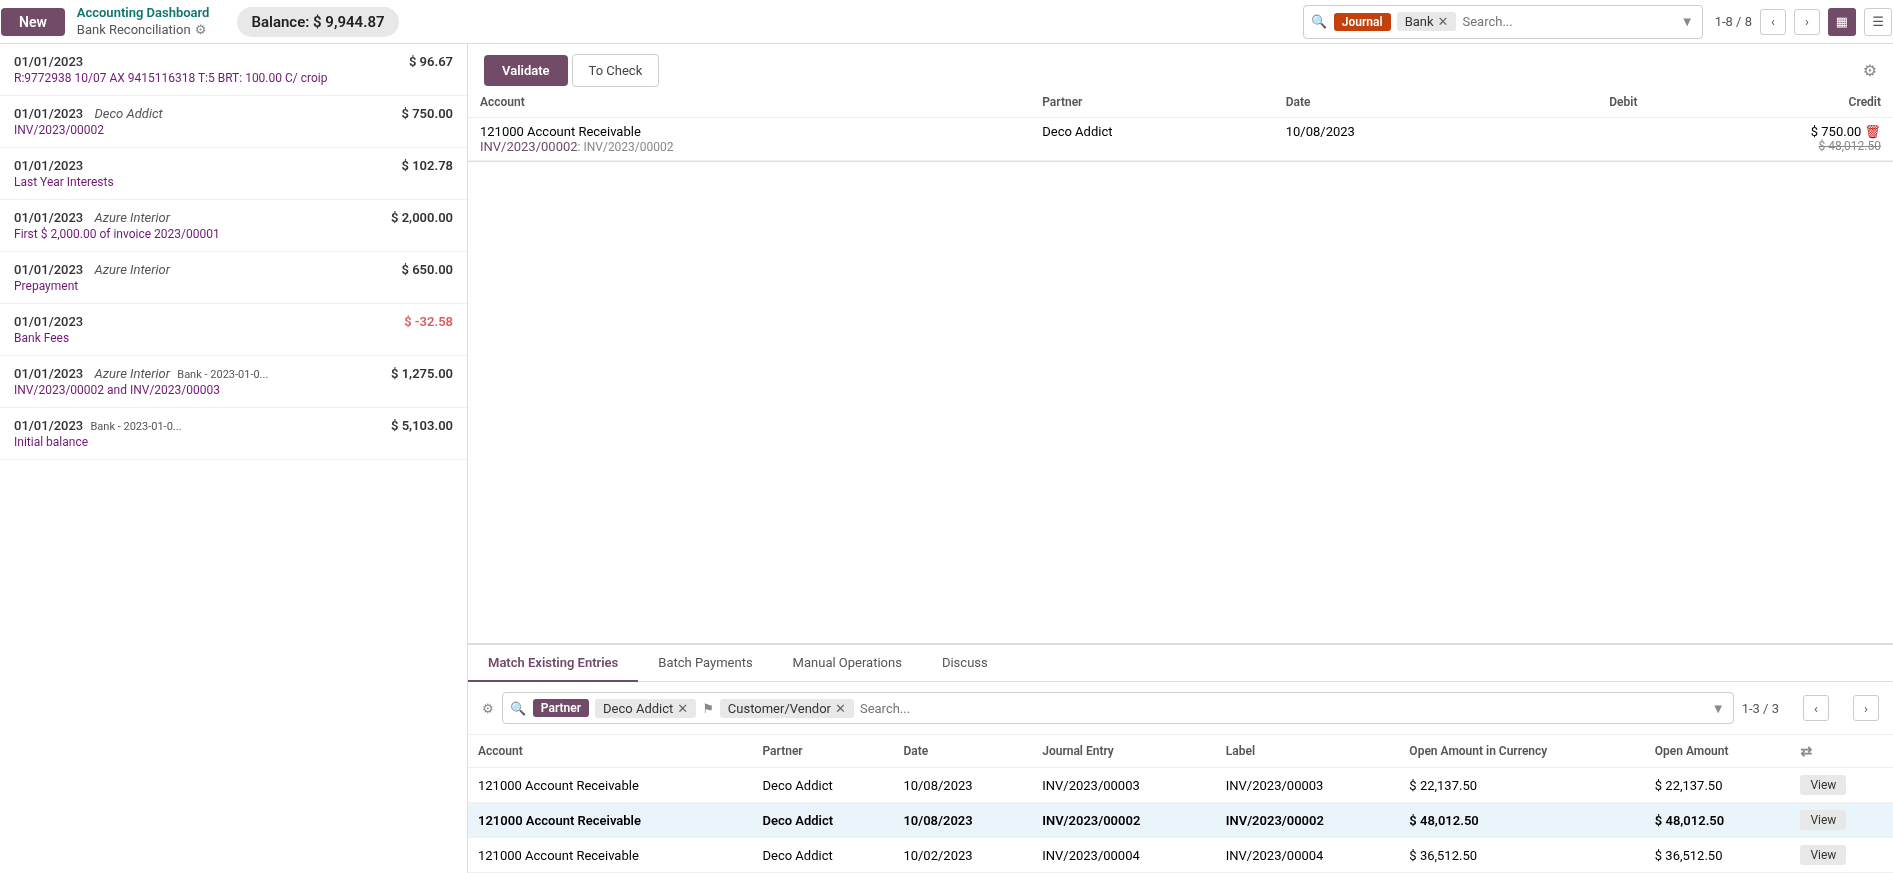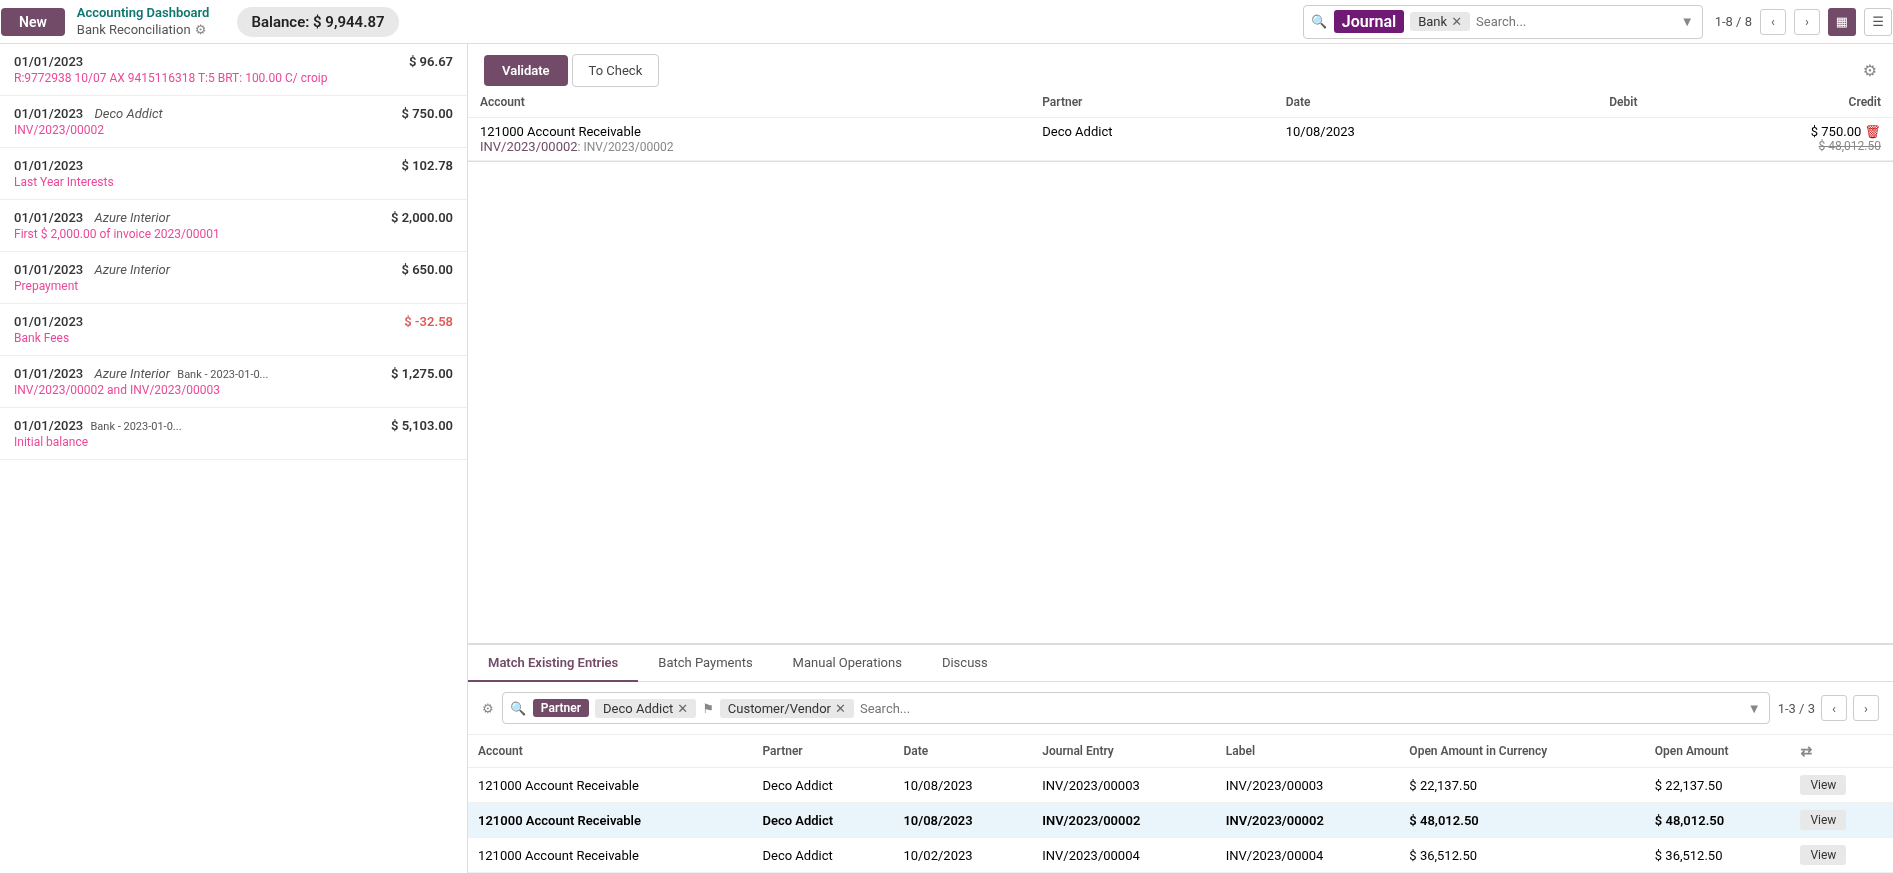--- a/index.html
+++ b/index.html
@@ -9,21 +9,21 @@
     .topbar { display: flex; align-items: center; background: #fff; border-bottom: 1px solid #ddd; padding: 0 1px; height: 44px; gap: 12px; }
     .new-btn { background: #714b67; color: #fff; border: none; padding: 6px 18px; border-radius: 4px; font-size: 14px; font-weight: 600; cursor: pointer; }
     .breadcrumb-area { display: flex; flex-direction: column; line-height: 1.3; }
     .breadcrumb-top { color: #0f766e; font-size: 13px; font-weight: 600; cursor: pointer; }
     .breadcrumb-sub { color: #555; font-size: 12px; display: flex; align-items: center; gap: 4px; }
     .gear-icon { color: #888; font-size: 13px; cursor: pointer; }
     .balance-label { font-size: 15px; font-weight: 600; color: #222; margin-left: 16px; background: #e8e8e8; padding: 6px 14px; border-radius: 20px; }
     .spacer { flex: 1; }
     .search-bar { display: flex; align-items: center; background: #fff; border: 1px solid #ccc; border-radius: 4px; padding: 0 8px; gap: 6px; height: 34px; min-width: 400px; }
     .search-icon { color: #888; }
-    .tag-journal { background: #701a75; color: #fff; padding: 2px 8px; border-radius: 3px; font-size: 16px; font-weight: 600; }
+    .tag-journal { background: #c2410c; color: #fff; padding: 2px 8px; border-radius: 3px; font-size: 12px; font-weight: 600; }
     .tag-bank { background: #e8e8e8; color: #333; padding: 2px 8px; border-radius: 3px; font-size: 12px; display: flex; align-items: center; gap: 4px; }
     .tag-x { cursor: pointer; color: #666; }
     .search-input { border: none; outline: none; flex: 1; font-size: 13px; color: #333; }
     .dropdown-arrow { color: #888; cursor: pointer; }
     .pagination-area { display: flex; align-items: center; gap: 8px; color: #555; font-size: 13px; }
     .nav-btn { background: #fff; border: 1px solid #ccc; border-radius: 3px; width: 26px; height: 26px; display: flex; align-items: center; justify-content: center; cursor: pointer; color: #555; }
     .view-btn { background: #714b67; border: none; border-radius: 3px; width: 28px; height: 28px; display: flex; align-items: center; justify-content: center; cursor: pointer; color: #fff; }
     .view-btn-outline { background: #fff; border: 1px solid #ccc; border-radius: 3px; width: 28px; height: 28px; display: flex; align-items: center; justify-content: center; cursor: pointer; color: #555; }
 
     
@@ -31,21 +31,21 @@
 
     
     .left-panel { width: 468px; min-width: 468px; background: #fff; border-right: 1px solid #ddd; overflow-y: auto; }
     .left-item { padding: 10px 14px; border-bottom: 1px solid #eee; cursor: pointer; }
     .left-item-row1 { display: flex; justify-content: space-between; align-items: center; }
     .left-date { font-size: 13px; color: #333; font-weight: 500; }
     .left-partner { color: #555; font-size: 13px; margin-left: 8px; font-style: italic; }
     .left-bank-tag { color: #555; font-size: 11px; margin-left: 4px; }
     .left-amount { font-weight: 600; color: #333; }
     .left-amount.negative { color: #e05c5c; }
-    .left-desc { color: #ec4899; font-size: 12px; margin-top: 2px; white-space: nowrap; overflow: hidden; text-overflow: ellipsis; }
+    .left-desc { color: #701a75; font-size: 12px; margin-top: 2px; white-space: nowrap; overflow: hidden; text-overflow: ellipsis; }
 
     
     .right-panel { flex: 1; display: flex; flex-direction: column; background: #fdba74; overflow: hidden; }
 
     
     .right-top { background: #fff; border-bottom: 1px solid #ddd; padding: 0; }
     .right-tabs-row { display: flex; align-items: center; padding: 10px 16px 0 16px; gap: 4px; }
     .validate-btn { background: #714b67; color: #fff; border: none; padding: 8px 18px; border-radius: 4px; font-size: 13px; font-weight: 600; cursor: pointer; }
     .to-check-btn { background: #fff; color: #444; border: 1px solid #ccc; padding: 8px 16px; border-radius: 4px; font-size: 13px; cursor: pointer; }
     .right-settings-icon { margin-left: auto; color: #888; cursor: pointer; font-size: 16px; }
@@ -76,21 +76,21 @@
     
     .entries-filter { display: flex; align-items: center; padding: 10px 14px; gap: 8px; border-bottom: 1px solid #eee; background: #fff; }
     .filter-gear { color: #888; cursor: pointer; }
     .filter-search-bar { display: flex; align-items: center; background: #fff; border: 1px solid #ccc; border-radius: 4px; padding: 0 8px; gap: 6px; height: 32px; min-width: 500px; flex: 1; }
     .tag-partner { background: #714b67; color: #fff; padding: 2px 8px; border-radius: 3px; font-size: 12px; font-weight: 600; }
     .tag-deco { background: #e8e8e8; color: #333; padding: 2px 8px; border-radius: 3px; font-size: 12px; display: flex; align-items: center; gap: 4px; }
     .tag-customer { background: #e8e8e8; color: #333; padding: 2px 8px; border-radius: 3px; font-size: 12px; display: flex; align-items: center; gap: 4px; }
     .filter-icon { color: #888; }
     .filter-input { border: none; outline: none; flex: 1; font-size: 13px; }
     .filter-dropdown { color: #888; cursor: pointer; }
-    .filter-pagination { display: flex; align-items: center; gap: 6px; color: #555; font-size: 12px; margin-left: auto; }
+    .filter-pagination { display: flex; align-items: center; gap: 24px; color: #555; font-size: 12px; margin-left: auto; }
 
     
     .entries-table { width: 100%; border-collapse: collapse; background: #fff; }
     .entries-table th { text-align: left; padding: 8px 10px; color: #555; font-weight: 600; font-size: 12px; border-bottom: 1px solid #eee; background: #fff; }
     .entries-table td { padding: 7px 10px; border-bottom: 1px solid #f0f0f0; font-size: 13px; }
     .entries-table tr.highlighted { background: #eaf4fb; }
     .entries-table tr.highlighted td { font-weight: 600; }
     .view-btn-sm { background: #e8e8e8; color: #333; border: none; padding: 3px 10px; border-radius: 3px; cursor: pointer; font-size: 12px; text-align: right; }
     .adjust-icon { color: #888; cursor: pointer; font-size: 14px; }
   </style>

